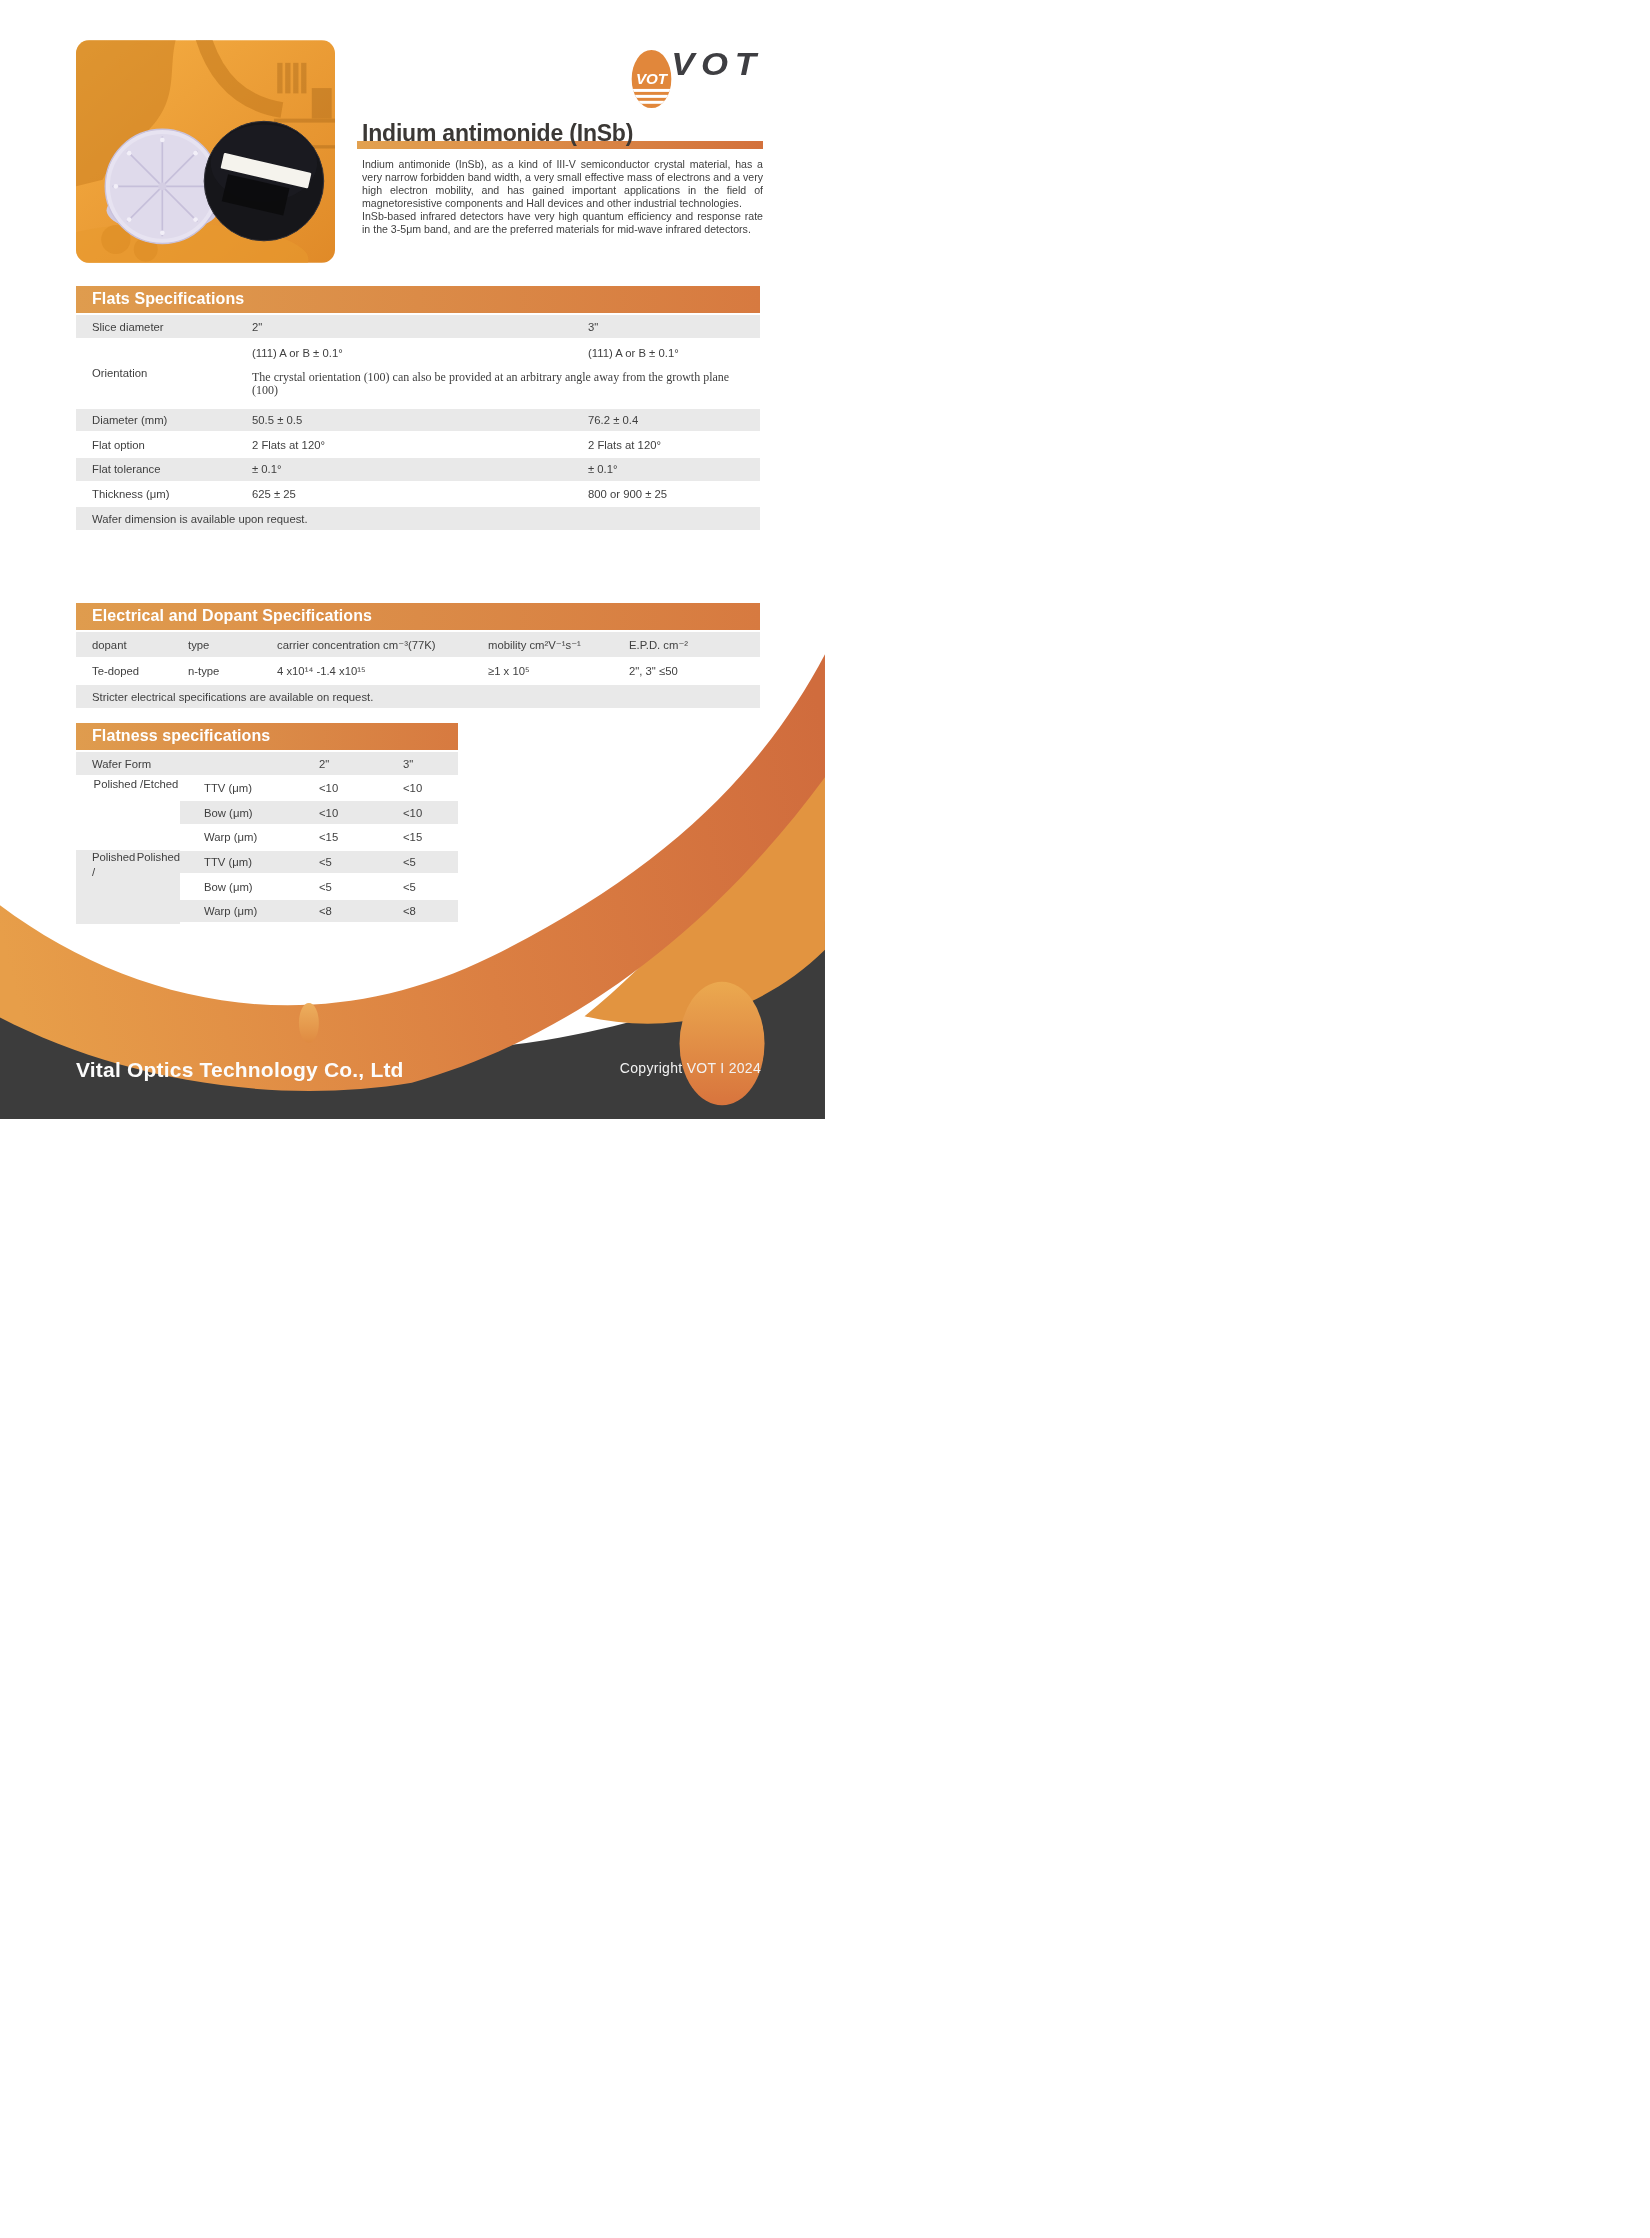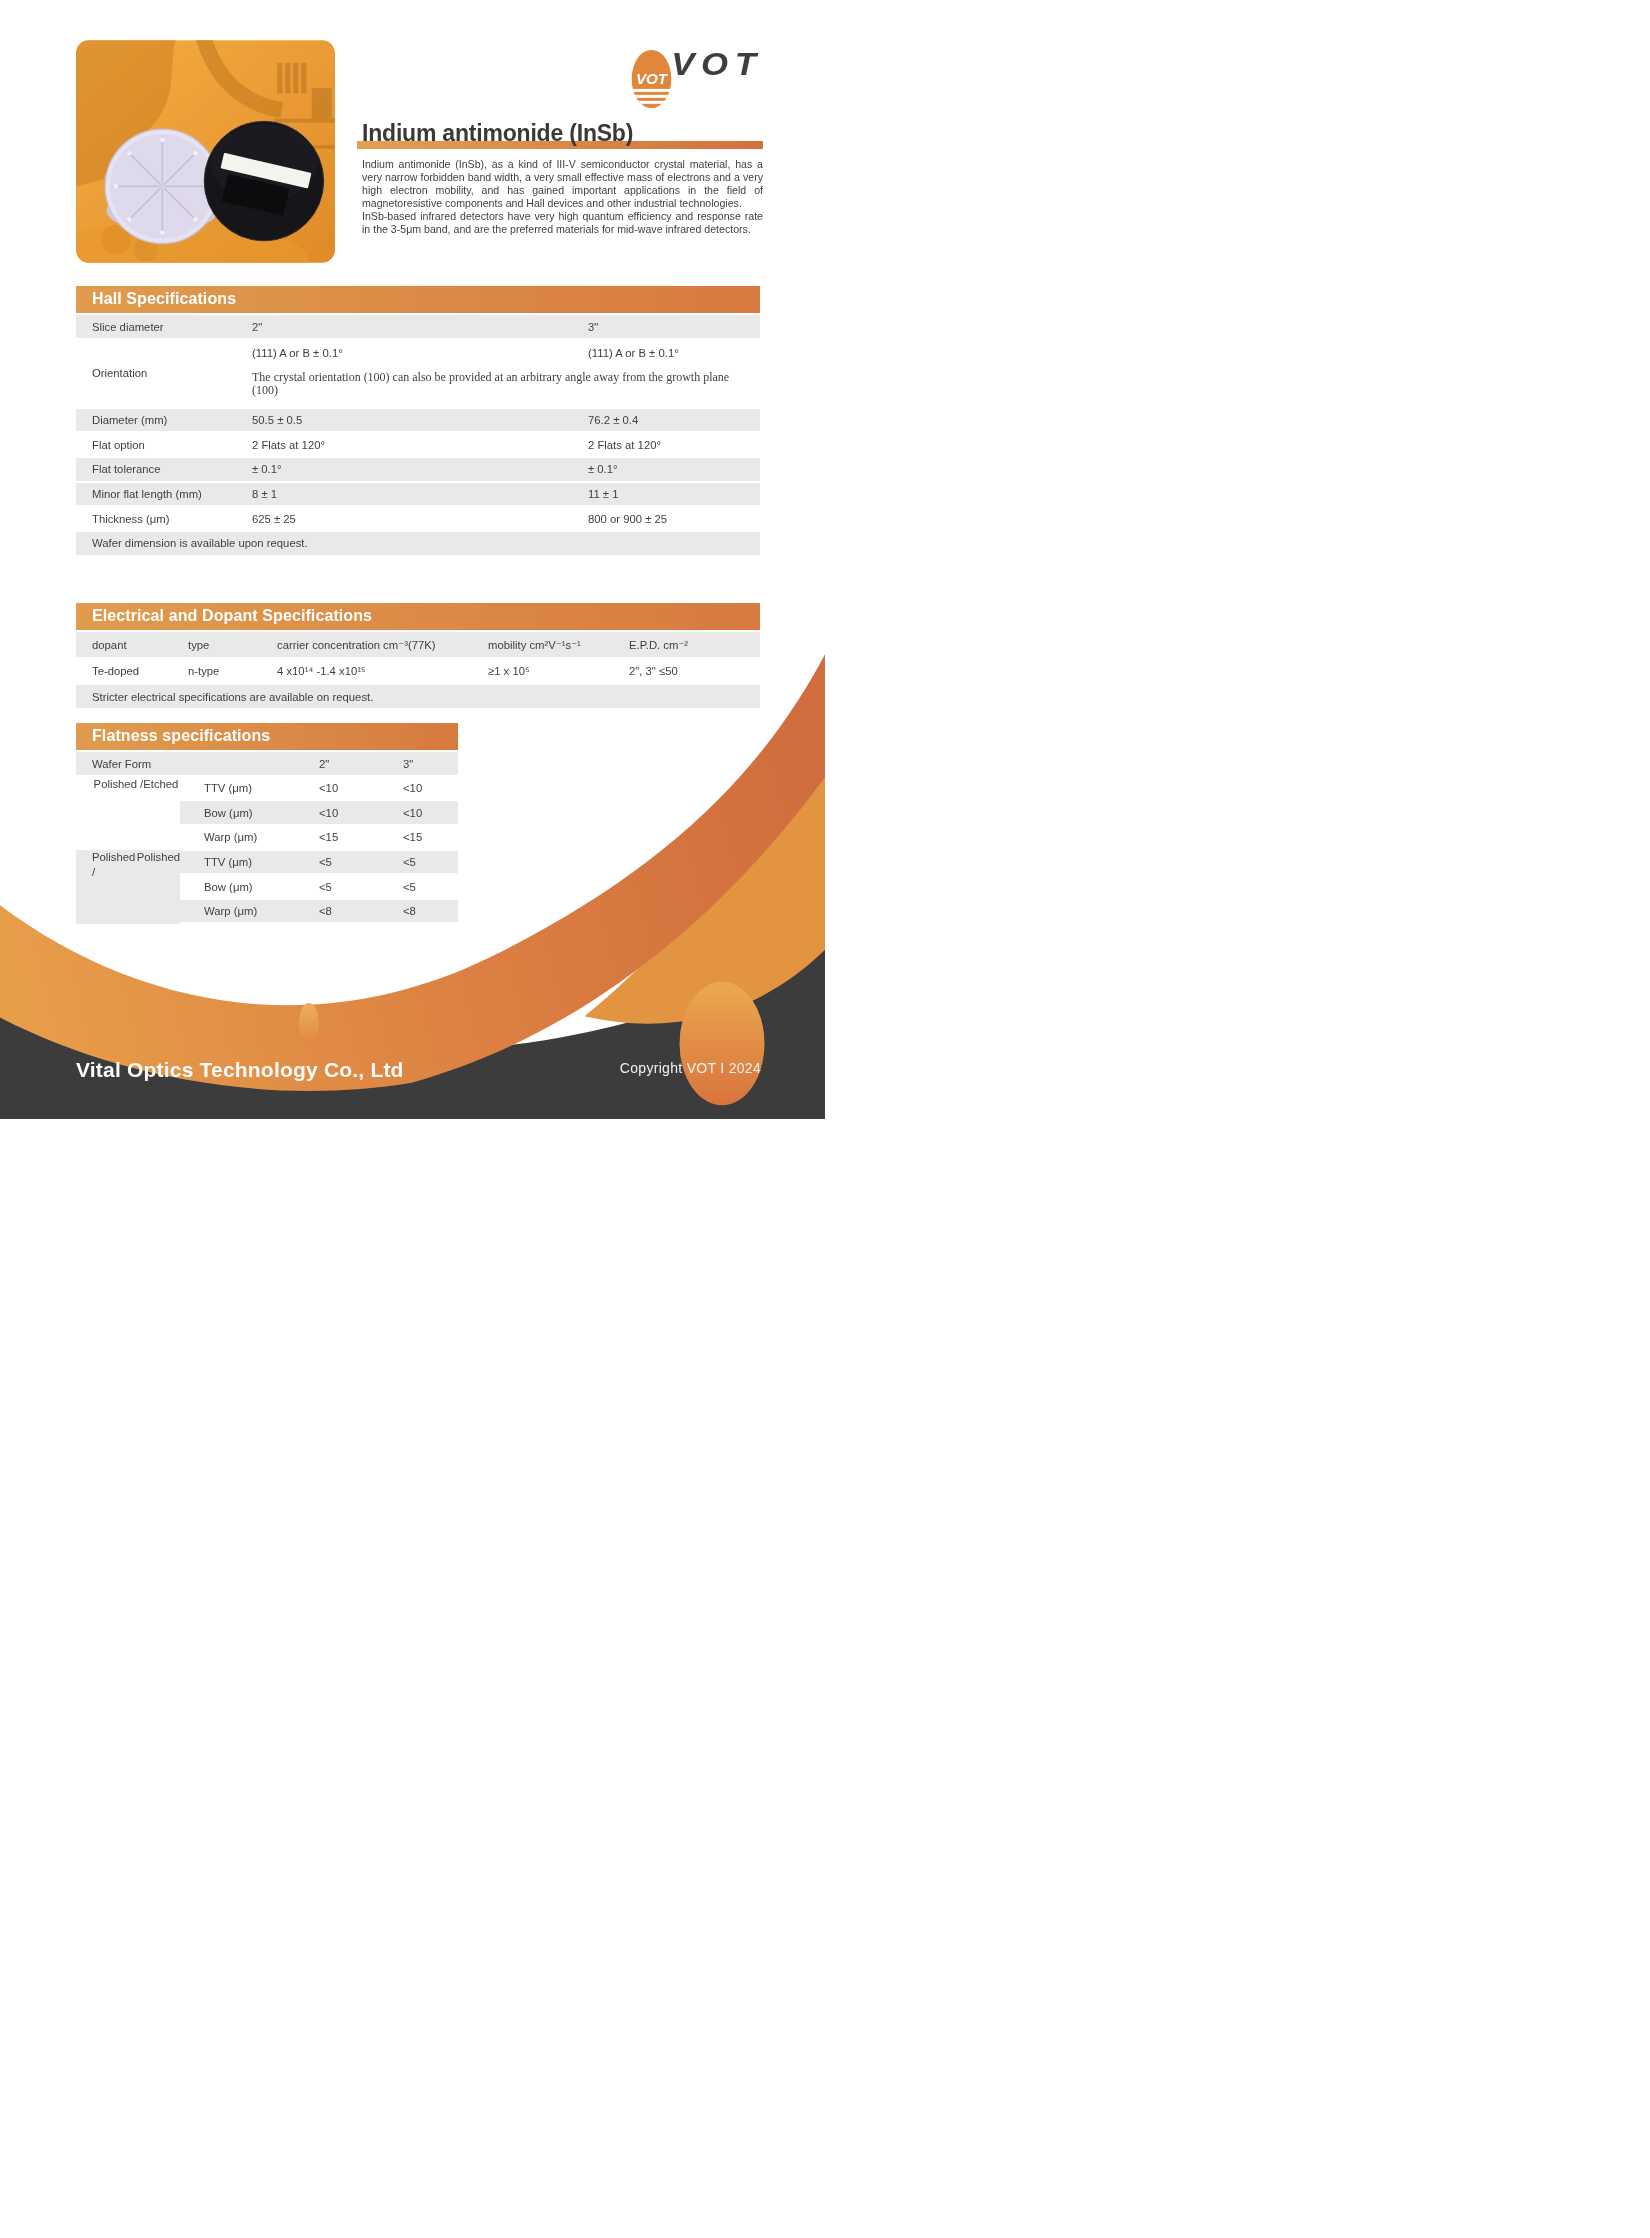--- a/index.html
+++ b/index.html
@@ -186,21 +186,21 @@
     <div class="title-block">
       <div class="page-title">Indium antimonide (InSb)</div>
       <div class="title-bar"></div>
       <div class="intro">
         <p>Indium antimonide (InSb), as a kind of III-V semiconductor crystal material, has a very narrow forbidden band width, a very small effective mass of electrons and a very high electron mobility, and has gained important applications in the field of magnetoresistive components and Hall devices and other industrial technologies.</p>
         <p>InSb-based infrared detectors have very high quantum efficiency and response rate in the 3-5μm band, and are the preferred materials for mid-wave infrared detectors.</p>
       </div>
     </div>
 
     <div class="section" style="top:286px;">
-      <div class="sec-head">Hall Specifications</div>
+      <div class="sec-head">Flats Specifications</div>
       <div class="sec-body">
         <div class="row gray">
           <span class="cell c-label">Slice diameter</span>
           <span class="cell c-2">2"</span>
           <span class="cell c-3">3"</span>
         </div>
         <div class="row tall">
           <span class="cell c-label" style="top:50%;">Orientation</span>
           <span class="cell top c-2">(111) A or B ± 0.1°</span>
           <span class="cell top c-3">(111) A or B ± 0.1°</span>
@@ -213,25 +213,20 @@
         </div>
         <div class="row">
           <span class="cell c-label">Flat option</span>
           <span class="cell c-2">2 Flats at 120°</span>
           <span class="cell c-3">2 Flats at 120°</span>
         </div>
         <div class="row gray">
           <span class="cell c-label">Flat tolerance</span>
           <span class="cell c-2">± 0.1°</span>
           <span class="cell c-3">± 0.1°</span>
-        </div>
-        <div class="row gray">
-          <span class="cell c-label">Minor flat length (mm)</span>
-          <span class="cell c-2">8 ± 1</span>
-          <span class="cell c-3">11 ± 1</span>
         </div>
         <div class="row">
           <span class="cell c-label">Thickness (μm)</span>
           <span class="cell c-2">625 ± 25</span>
           <span class="cell c-3">800 or 900 ± 25</span>
         </div>
         <div class="row gray h38">
           <span class="cell c-label">Wafer dimension is available upon request.</span>
         </div>
       </div>

